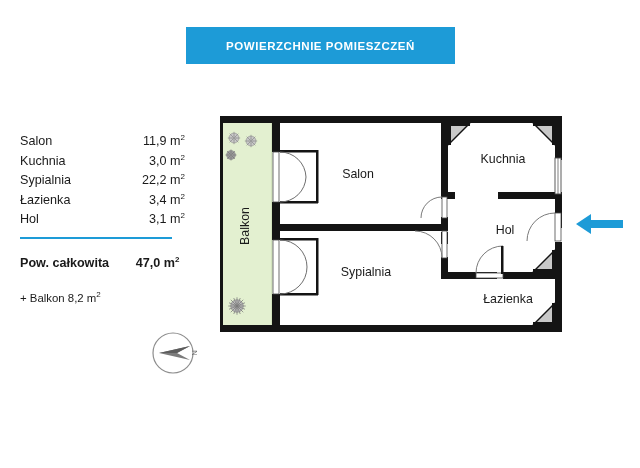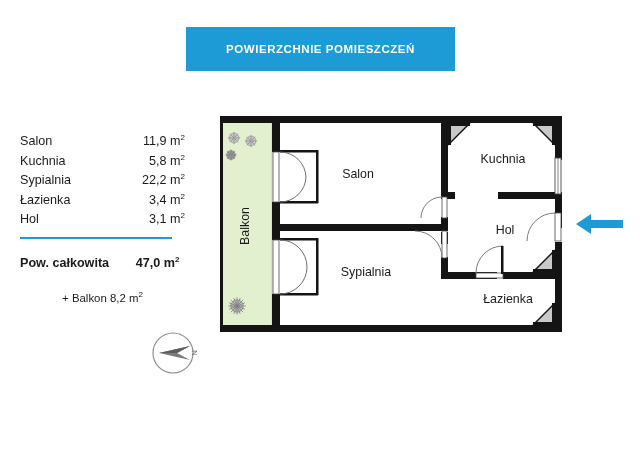--- a/index.html
+++ b/index.html
@@ -15,21 +15,21 @@
     font-family: "Liberation Sans", sans-serif;
     color: #1a1a1a;
   }
 
   
   #header-banner {
     position: absolute;
     left: 186px;
     top: 27px;
     width: 269px;
-    height: 44px;
+    height: 37px;
     background: #1d9bd7;
     display: flex;
     align-items: center;
     justify-content: center;
   }
   #header-title {
     color: #ffffff;
     font-size: 11.5px;
     font-weight: bold;
     letter-spacing: 0.55px;
@@ -77,21 +77,20 @@
   #legend-total .legend-name,
   #legend-total .legend-val {
     font-weight: bold;
     font-size: 12.6px;
   }
   #legend-total .legend-name { flex: 0 0 110px; }
   #legend-total .legend-val { text-align: center; flex: 1; }
   #legend-balcony {
     margin-top: 22px;
     font-size: 11.4px;
-    text-align: center;
   }
 
   
   #compass {
     position: absolute;
     left: 150px;
     top: 329px;
     width: 52px;
     height: 48px;
   }
@@ -135,21 +134,21 @@
 
 <div id="legend">
 
   <div class="legend-row">
     <span class="legend-name">Salon</span>
     <span class="legend-val"><span>11,9 m</span><span class="sup">2</span></span>
   </div>
 
   <div class="legend-row">
     <span class="legend-name">Kuchnia</span>
-    <span class="legend-val"><span>5,8 m</span><span class="sup">2</span></span>
+    <span class="legend-val"><span>3,0 m</span><span class="sup">2</span></span>
   </div>
 
   <div class="legend-row">
     <span class="legend-name">Sypialnia</span>
     <span class="legend-val"><span>22,2 m</span><span class="sup">2</span></span>
   </div>
 
   <div class="legend-row">
     <span class="legend-name">Łazienka</span>
     <span class="legend-val"><span>3,4 m</span><span class="sup">2</span></span>

